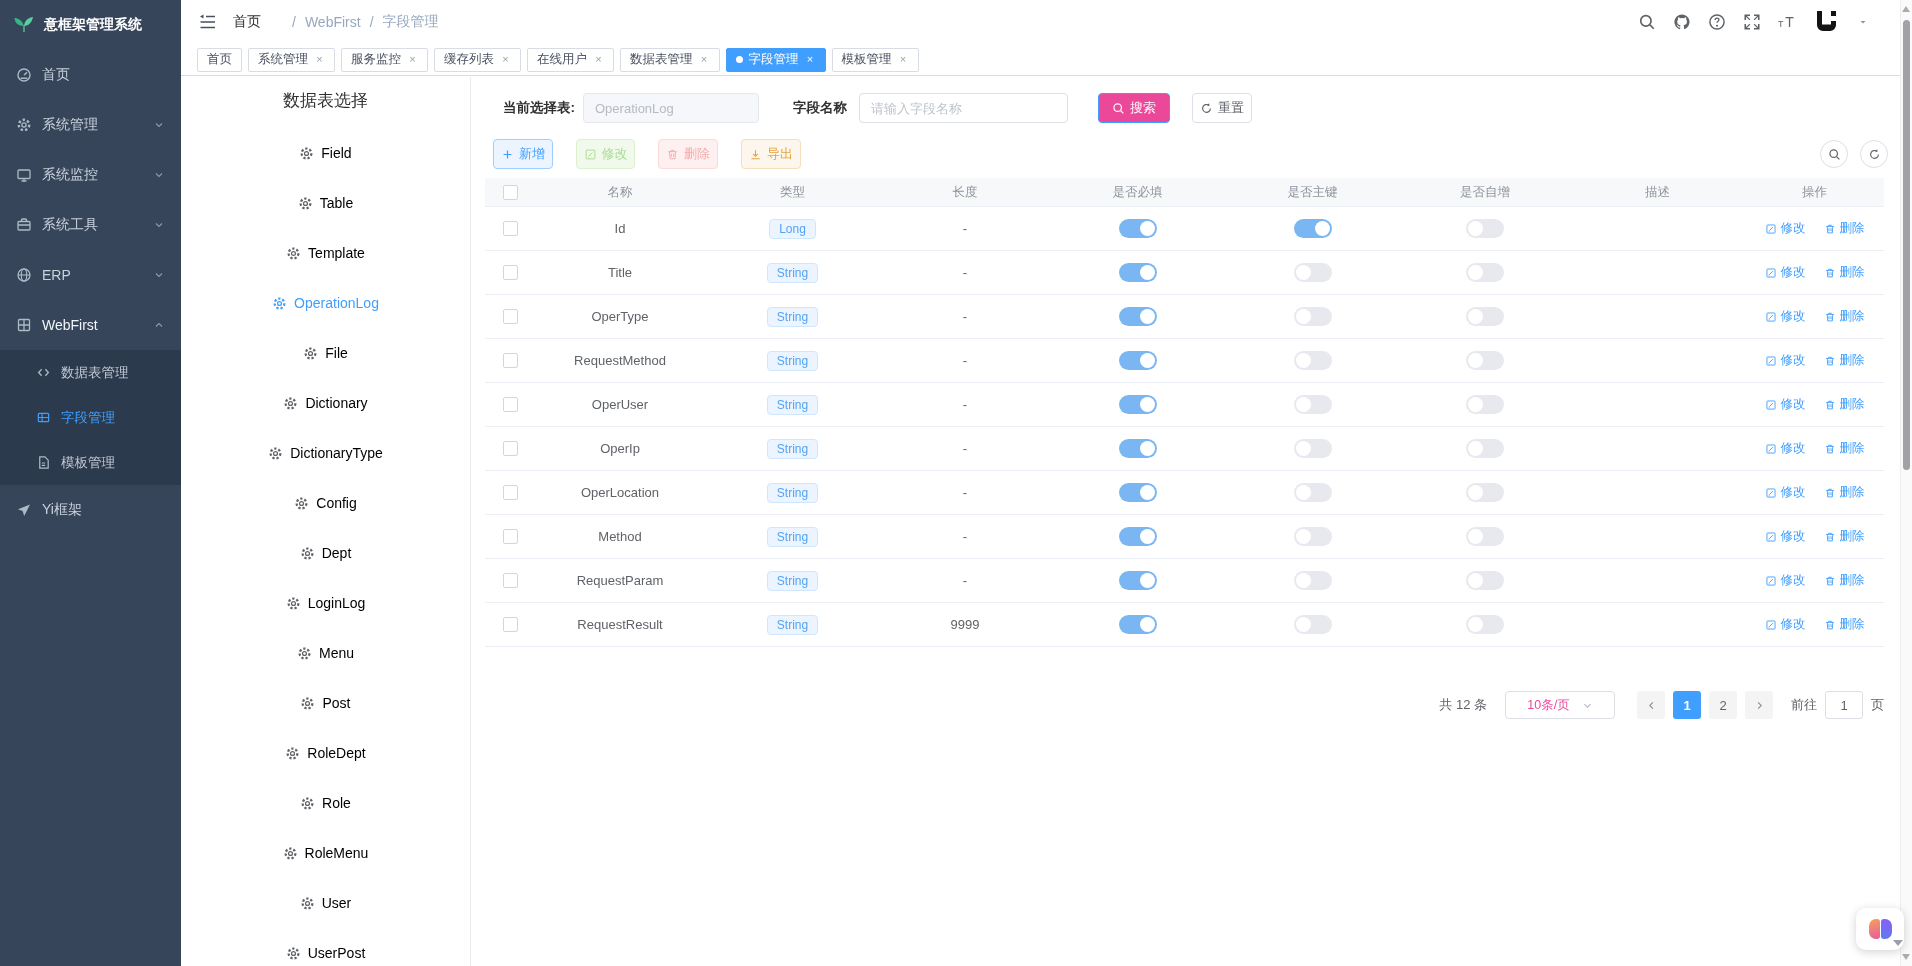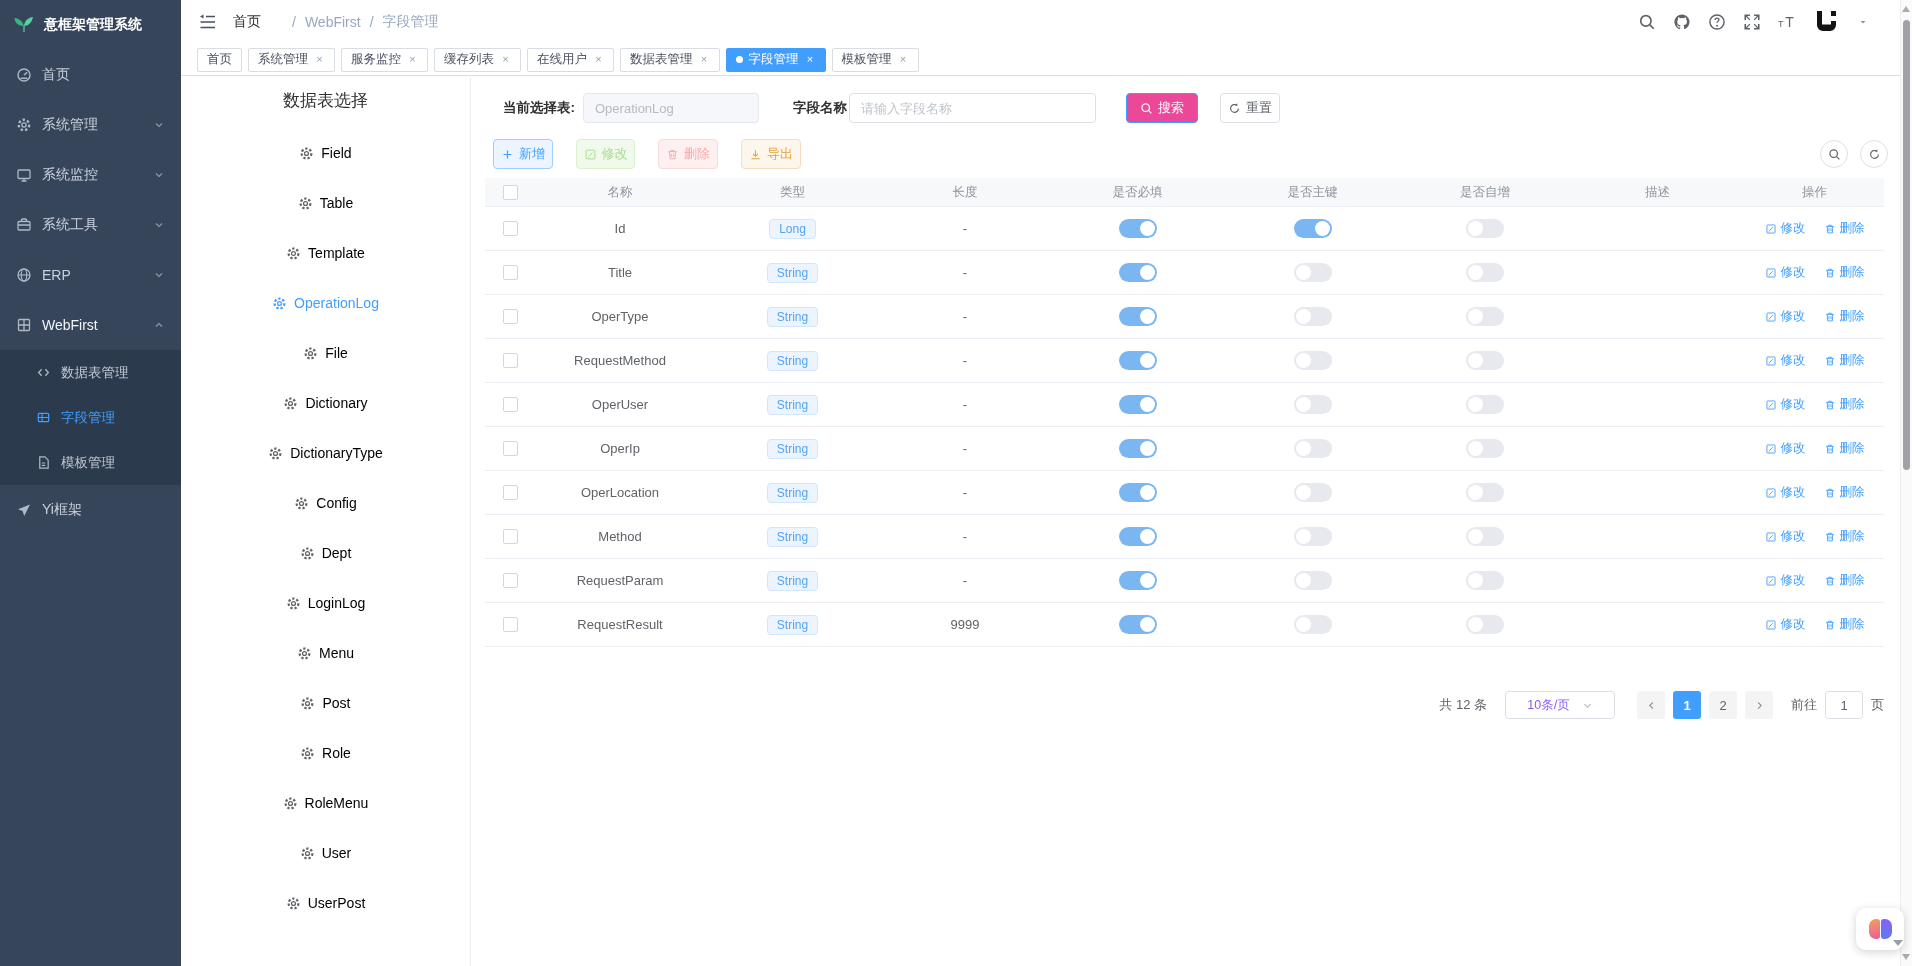--- a/index.html
+++ b/index.html
@@ -52,21 +52,21 @@
 .titem.active .ic{color:#409eff;}
 
 .panel{position:absolute;left:304px;top:0;right:28px;bottom:0;}
 .filters{margin-top:15px;display:flex;align-items:center;padding-left:18px;height:32px;}
 .flabel{font-size:13.5px;color:#303133;font-weight:700;white-space:nowrap;}
 .flabel2{margin-left:34px;}
 .inp{height:30px;border:1px solid #dcdfe6;border-radius:4px;padding:0 11px;font-size:13px;color:#606266;box-sizing:border-box;outline:none;background:#fff;}
 .inp.disabled{background:#f5f7fa;border-color:#e4e7ed;color:#b6bac2;}
 .inp::placeholder{color:#bfc4cc;}
 #table-input{width:176px;margin-left:8px;}
-#field-input{width:247px;margin-left:2px;}
+#field-input{width:209px;margin-left:12px;}
 .btn{display:inline-flex;align-items:center;justify-content:center;gap:5px;height:30px;border-radius:4px;font-size:13px;cursor:pointer;border:1px solid transparent;box-sizing:border-box;white-space:nowrap;}
 .btn .ic{width:13px;height:13px;}
 .btn-search{margin-left:30px;width:72px;background:#ec4899;color:#fff;border-color:#409eff;}
 .btn-reset{margin-left:22px;width:60px;background:#fff;color:#5a5e66;border-color:#dcdfe6;}
 .toolbar{margin-top:15px;margin-left:8px;display:flex;align-items:center;height:30px;position:relative;}
 .btn-add{width:60px;background:#ecf5ff;color:#409eff;border-color:#a0cfff;}
 .btn-edit{width:59px;background:#f0f9eb;color:#a9dc93;border-color:#dcf0cd;margin-left:23px;}
 .btn-del{width:60px;background:#fef0f0;color:#f5abab;border-color:#fbdada;margin-left:23px;}
 .btn-exp{width:60px;background:#fdf6ec;color:#e6a23c;border-color:#f4dfba;margin-left:23px;}
 .tool-circles{position:absolute;right:-4px;top:1px;display:flex;gap:12px;}
@@ -88,21 +88,21 @@
 .switch.off{background:#e7e9ee;}
 .knob{position:absolute;top:2px;width:15px;height:15px;border-radius:50%;background:#fff;}
 .switch.on .knob{right:2px;}
 .switch.off .knob{left:2px;}
 .alink{display:inline-flex;align-items:center;gap:4px;color:#409eff;font-size:12.5px;cursor:pointer;}
 .alink .ic{width:12px;height:12px;}
 
 
 .pagi{margin-top:44px;display:flex;align-items:center;justify-content:flex-end;font-size:13px;color:#5f6368;}
 .total{margin-right:18px;}
-.psize{width:110px;height:28px;border:1px solid #dcdfe6;border-radius:4px;display:flex;align-items:center;justify-content:center;gap:12px;font-size:12.5px;color:#8b5cf6;cursor:pointer;margin-right:14px;box-sizing:border-box;}
+.psize{width:110px;height:28px;border:1px solid #dcdfe6;border-radius:4px;display:flex;align-items:center;justify-content:center;gap:12px;font-size:12.5px;color:#ec4899;cursor:pointer;margin-right:14px;box-sizing:border-box;}
 .psize .ic{width:11px;height:11px;color:#b6bac2;}
 .pbtn{min-width:28px;height:28px;background:#f4f4f5;border-radius:3px;display:flex;align-items:center;justify-content:center;margin-left:8px;cursor:pointer;color:#8a8f99;font-size:13px;box-sizing:border-box;}
 .pbtn.num{color:#5f6368;}
 .pbtn.active{background:#409eff;color:#fff;font-weight:700;}
 .pbtn .ic{width:11px;height:11px;}
 .goto{margin-left:18px;display:flex;align-items:center;gap:8px;}
 .goto input{width:38px;height:28px;border:1px solid #dcdfe6;border-radius:3px;text-align:center;font-size:13px;color:#5f6368;box-sizing:border-box;outline:none;}
 
 
 .ai-btn{position:absolute;left:1856px;top:908px;width:48px;height:42px;background:#fff;border-radius:10px;box-shadow:0 2px 10px rgba(0,0,0,.18);display:flex;align-items:center;justify-content:center;cursor:pointer;z-index:5;}
@@ -460,20 +460,29 @@
               </span>
               <span>Post</span>
             </div>
             <div class="titem">
               <span class="ic ">
                 <svg viewBox="0 0 16 16">
                   <circle cx="8" cy="8" r="5.2" fill="none" stroke="currentColor" stroke-width="2.4" stroke-dasharray="2.4 2.1"></circle>
                   <circle cx="8" cy="8" r="2.1" fill="none" stroke="currentColor" stroke-width="1.3"></circle>
                 </svg>
               </span>
+              <span>RoleDept</span>
+            </div>
+            <div class="titem">
+              <span class="ic ">
+                <svg viewBox="0 0 16 16">
+                  <circle cx="8" cy="8" r="5.2" fill="none" stroke="currentColor" stroke-width="2.4" stroke-dasharray="2.4 2.1"></circle>
+                  <circle cx="8" cy="8" r="2.1" fill="none" stroke="currentColor" stroke-width="1.3"></circle>
+                </svg>
+              </span>
               <span>Role</span>
             </div>
             <div class="titem">
               <span class="ic ">
                 <svg viewBox="0 0 16 16">
                   <circle cx="8" cy="8" r="5.2" fill="none" stroke="currentColor" stroke-width="2.4" stroke-dasharray="2.4 2.1"></circle>
                   <circle cx="8" cy="8" r="2.1" fill="none" stroke="currentColor" stroke-width="1.3"></circle>
                 </svg>
               </span>
               <span>RoleMenu</span>

